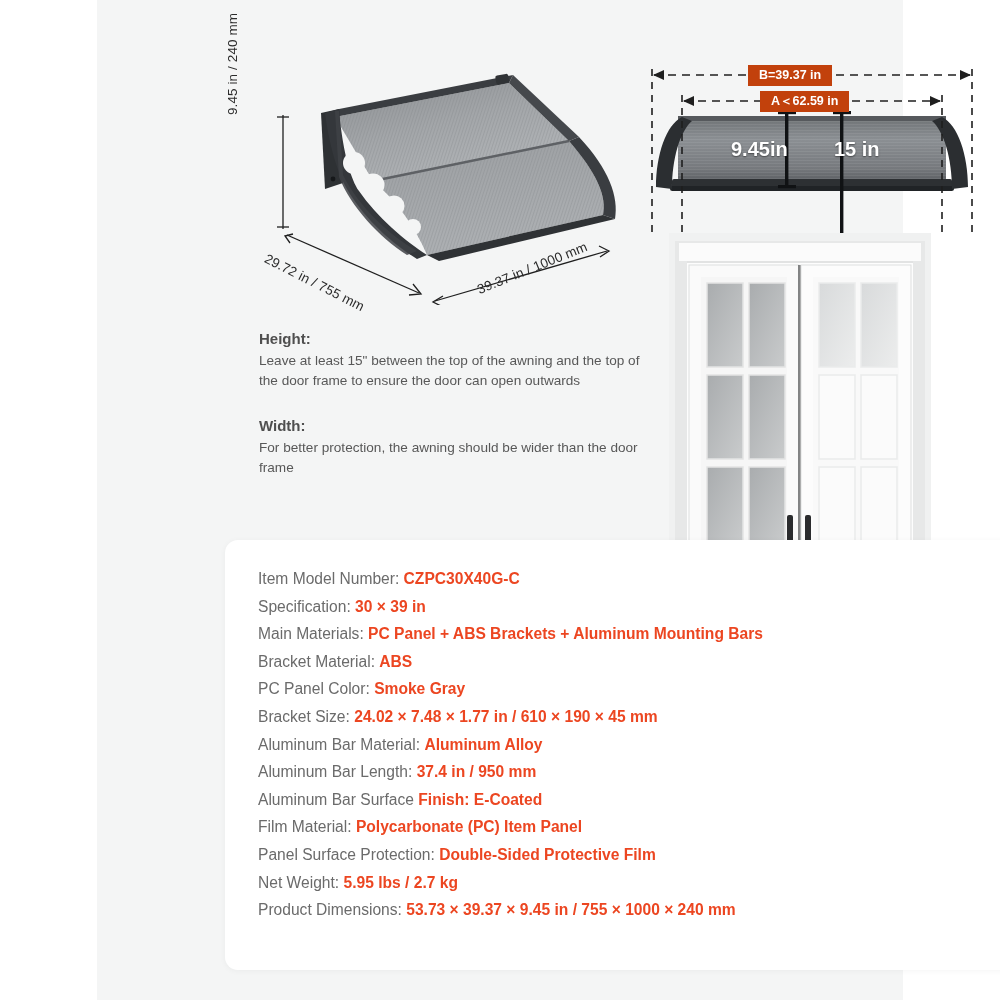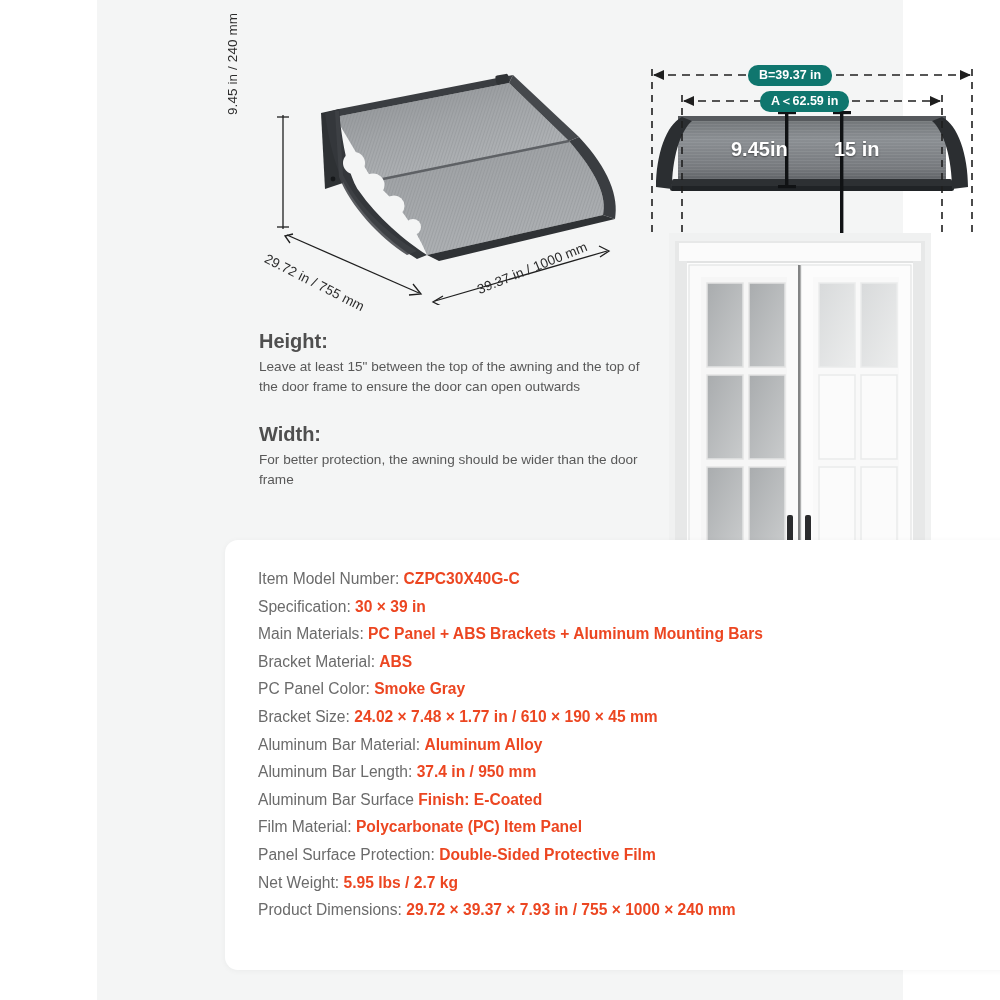--- a/index.html
+++ b/index.html
@@ -40,23 +40,23 @@
   .dim-width{
     left:228px;top:228px;
     transform:rotate(-22deg);
     transform-origin:left top;
   }
 
   
   .front-wrap{position:absolute;left:545px;top:55px;width:340px;height:190px;}
   .pill{
     position:absolute;
-    background:#0f766e;
+    background:#c2410c;
     color:#ffffff;
-    border-radius:10px;
+    border-radius:0;
     font-size:12.5px;
     font-weight:bold;
     padding:3px 11px 4px 11px;
     white-space:nowrap;
     line-height:1.15;
     z-index:6;
   }
   .pill-b{left:106px;top:66px;}
   .pill-a{left:118px;top:96px;}
   .ovl{
@@ -68,21 +68,21 @@
     text-shadow:0 1px 2px rgba(0,0,0,.5);
     z-index:6;
   }
 
   
   .door-wrap{position:absolute;left:572px;top:233px;width:262px;height:312px;overflow:hidden;}
 
   
   .notes{position:absolute;left:162px;top:330px;width:390px;}
   .note-h{
-    font-size:20px;font-weight:bold;color:#4f4f4f;margin:0 0 4px 0;
+    font-size:15px;font-weight:bold;color:#4f4f4f;margin:0 0 4px 0;
   }
   .note-p{
     font-size:13.6px;color:#585858;line-height:1.48;margin:0 0 26px 0;
   }
   .note-p.last{margin-bottom:6px;}
 
   
   .spec-card{
     position:absolute;left:128px;top:540px;width:745px;height:430px;
     background:#ffffff;border-radius:13px;
@@ -304,18 +304,18 @@
           <div class="spec-row"><span>Main Materials:</span> <span class="v">PC Panel + ABS Brackets + Aluminum Mounting Bars</span></div>
           <div class="spec-row"><span>Bracket Material:</span> <span class="v">ABS</span></div>
           <div class="spec-row"><span>PC Panel Color:</span> <span class="v">Smoke Gray</span></div>
           <div class="spec-row"><span>Bracket Size:</span> <span class="v">24.02 × 7.48 × 1.77 in / 610 × 190 × 45 mm</span></div>
           <div class="spec-row"><span>Aluminum Bar Material:</span> <span class="v">Aluminum Alloy</span></div>
           <div class="spec-row"><span>Aluminum Bar Length:</span> <span class="v">37.4 in / 950 mm</span></div>
           <div class="spec-row"><span>Aluminum Bar Surface</span> <span class="v">Finish: E-Coated</span></div>
           <div class="spec-row"><span>Film Material:</span> <span class="v">Polycarbonate (PC) Item Panel</span></div>
           <div class="spec-row"><span>Panel Surface Protection:</span> <span class="v">Double-Sided Protective Film</span></div>
           <div class="spec-row"><span>Net Weight:</span> <span class="v">5.95 lbs / 2.7 kg</span></div>
-          <div class="spec-row"><span>Product Dimensions:</span> <span class="v">29.72 × 39.37 × 7.93 in / 755 × 1000 × 240 mm</span></div>
+          <div class="spec-row"><span>Product Dimensions:</span> <span class="v">53.73 × 39.37 × 9.45 in / 755 × 1000 × 240 mm</span></div>
         </div>
     </div>
 
   </div>
 </div>
 
 </body></html>

